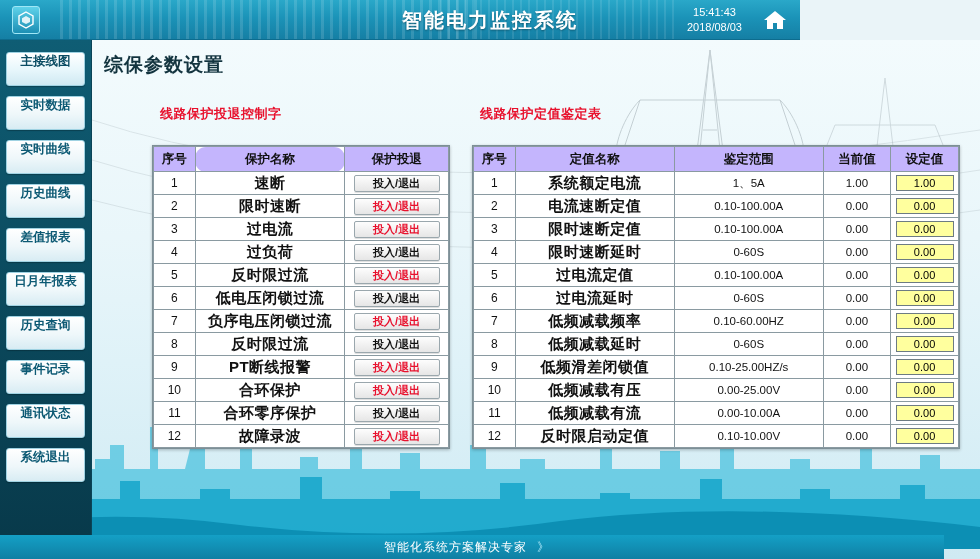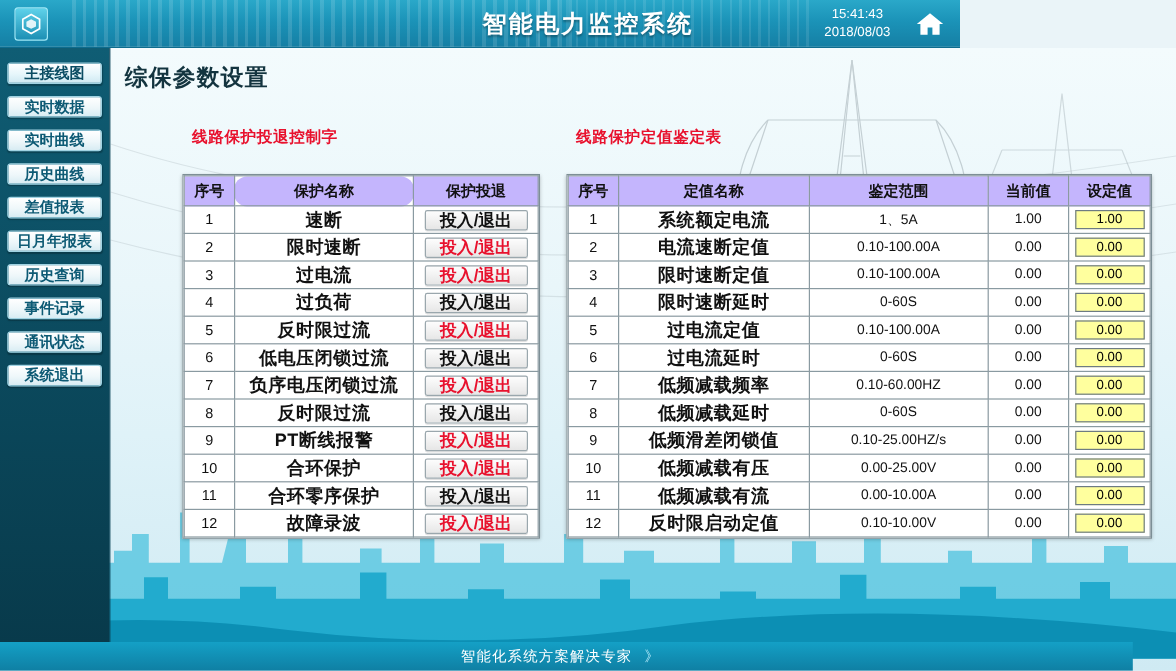--- a/index.html
+++ b/index.html
@@ -88,25 +88,25 @@
   
   .sidebar {
     position: absolute; top: 40px; left: 0; width: 92px; bottom: 24px;
     background: linear-gradient(180deg,#0f5d74 0%, #0b4a5e 50%, #083a4b 100%);
     border-right: 1px solid #0a4457;
     padding-top: 12px;
   }
   .nav-item {
     position: relative;
     margin: 0 6px 10px 6px;
-    height: 18px;
+    height: 34px;
     background: linear-gradient(180deg,#ffffff 0%, #eef7fa 55%, #d8ecf3 100%);
     border: 1px solid #9fd2e2;
     border-radius: 3px;
-    display: flex; align-items: center; justify-content: center;
+    display: flex; justify-content: center;
     font-size: 12.5px; font-weight: bold; color: #0d5a74;
     cursor: pointer;
     box-shadow: 0 1px 1px rgba(0,0,0,0.25);
   }
   .nav-item.active {
     background: linear-gradient(180deg,#ffffff 0%, #e6f6fb 55%, #cfe9f2 100%);
     color: #0a4c63;
   }
 
   
@@ -168,21 +168,21 @@
 
   .name-cell { font-weight: bold; font-size: 15px; letter-spacing: 0.5px; }
   .idx-cell { font-size: 12px; }
 
   .toggle-btn {
     display: inline-block;
     width: 86px; height: 17px; line-height: 15px;
     border: 1px solid #9aa7ad;
     background: linear-gradient(180deg,#fdfdfd,#e6e6e6);
     border-radius: 2px;
-    font-size: 14px;
+    font-size: 11px;
     cursor: pointer;
     box-shadow: 0 1px 0 rgba(0,0,0,0.12);
     color: #000;
     font-weight: bold;
   }
   .toggle-btn.on { color: #e8112d; }
   .toggle-btn.off { color: #111; }
 
   .val-input {
     width: 58px; height: 16px;

